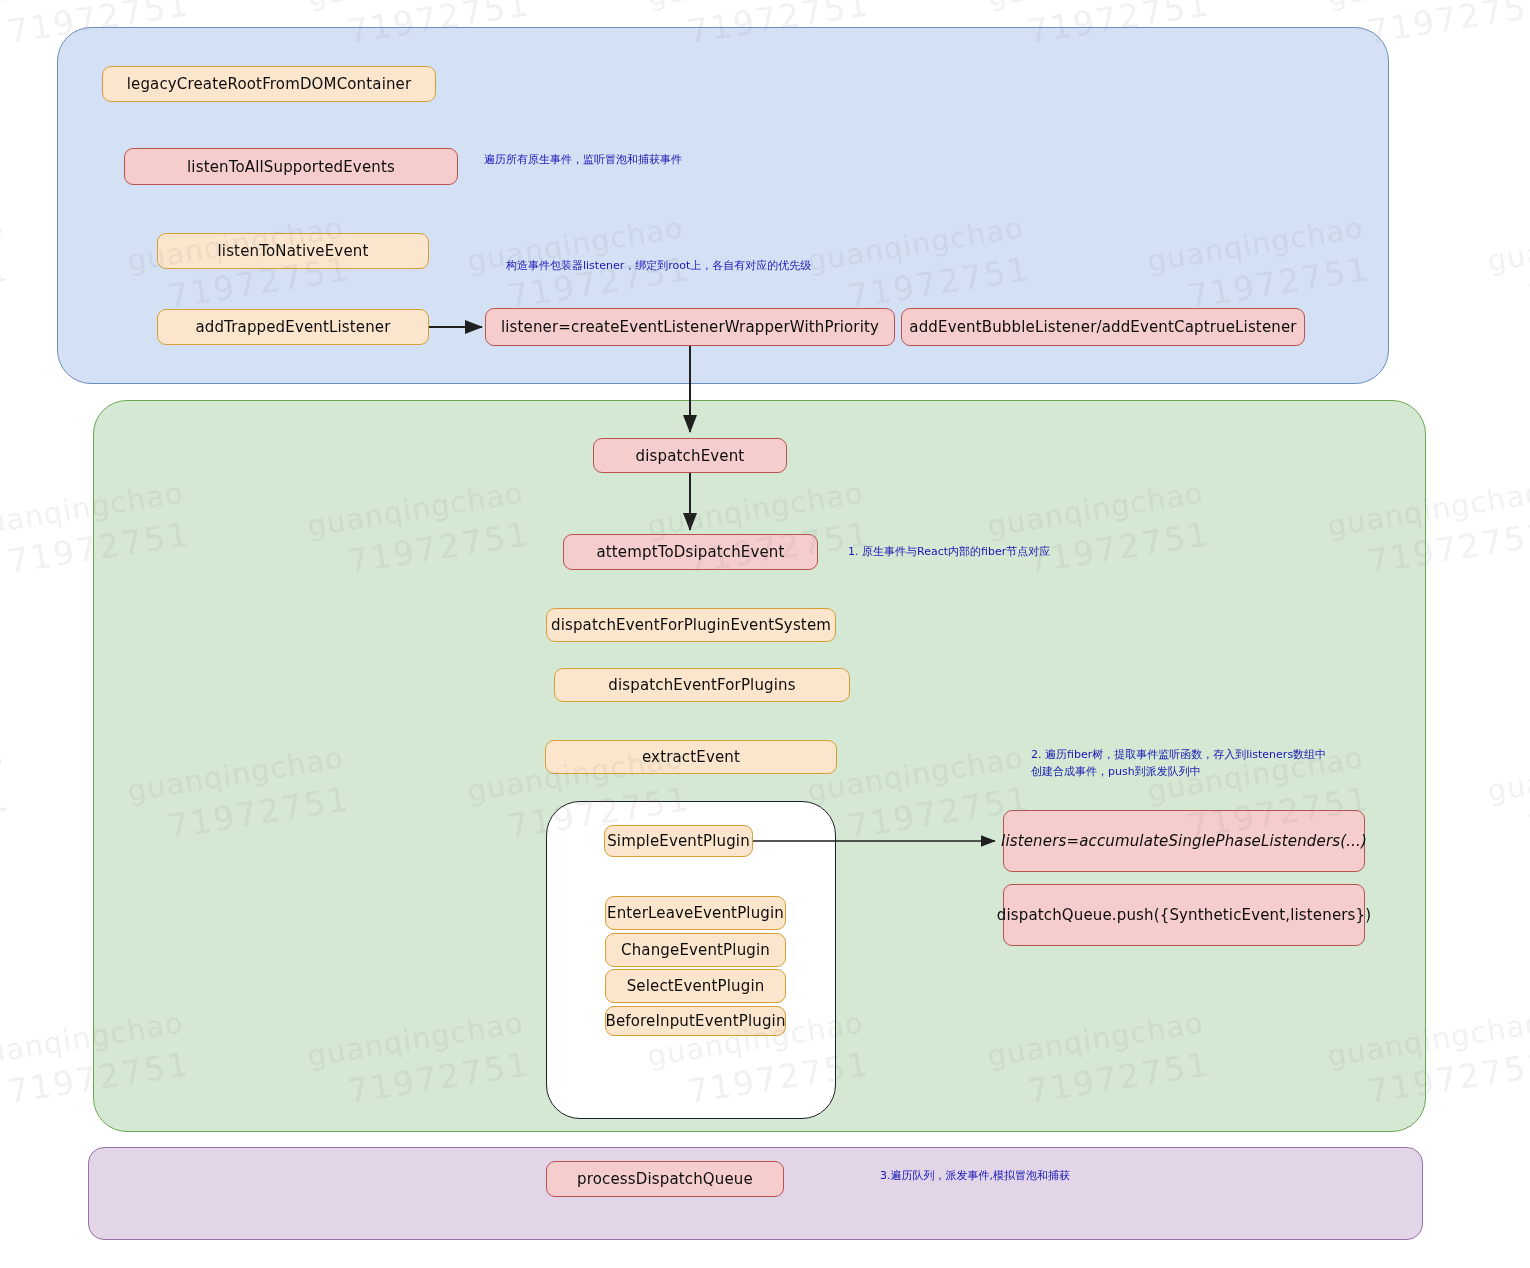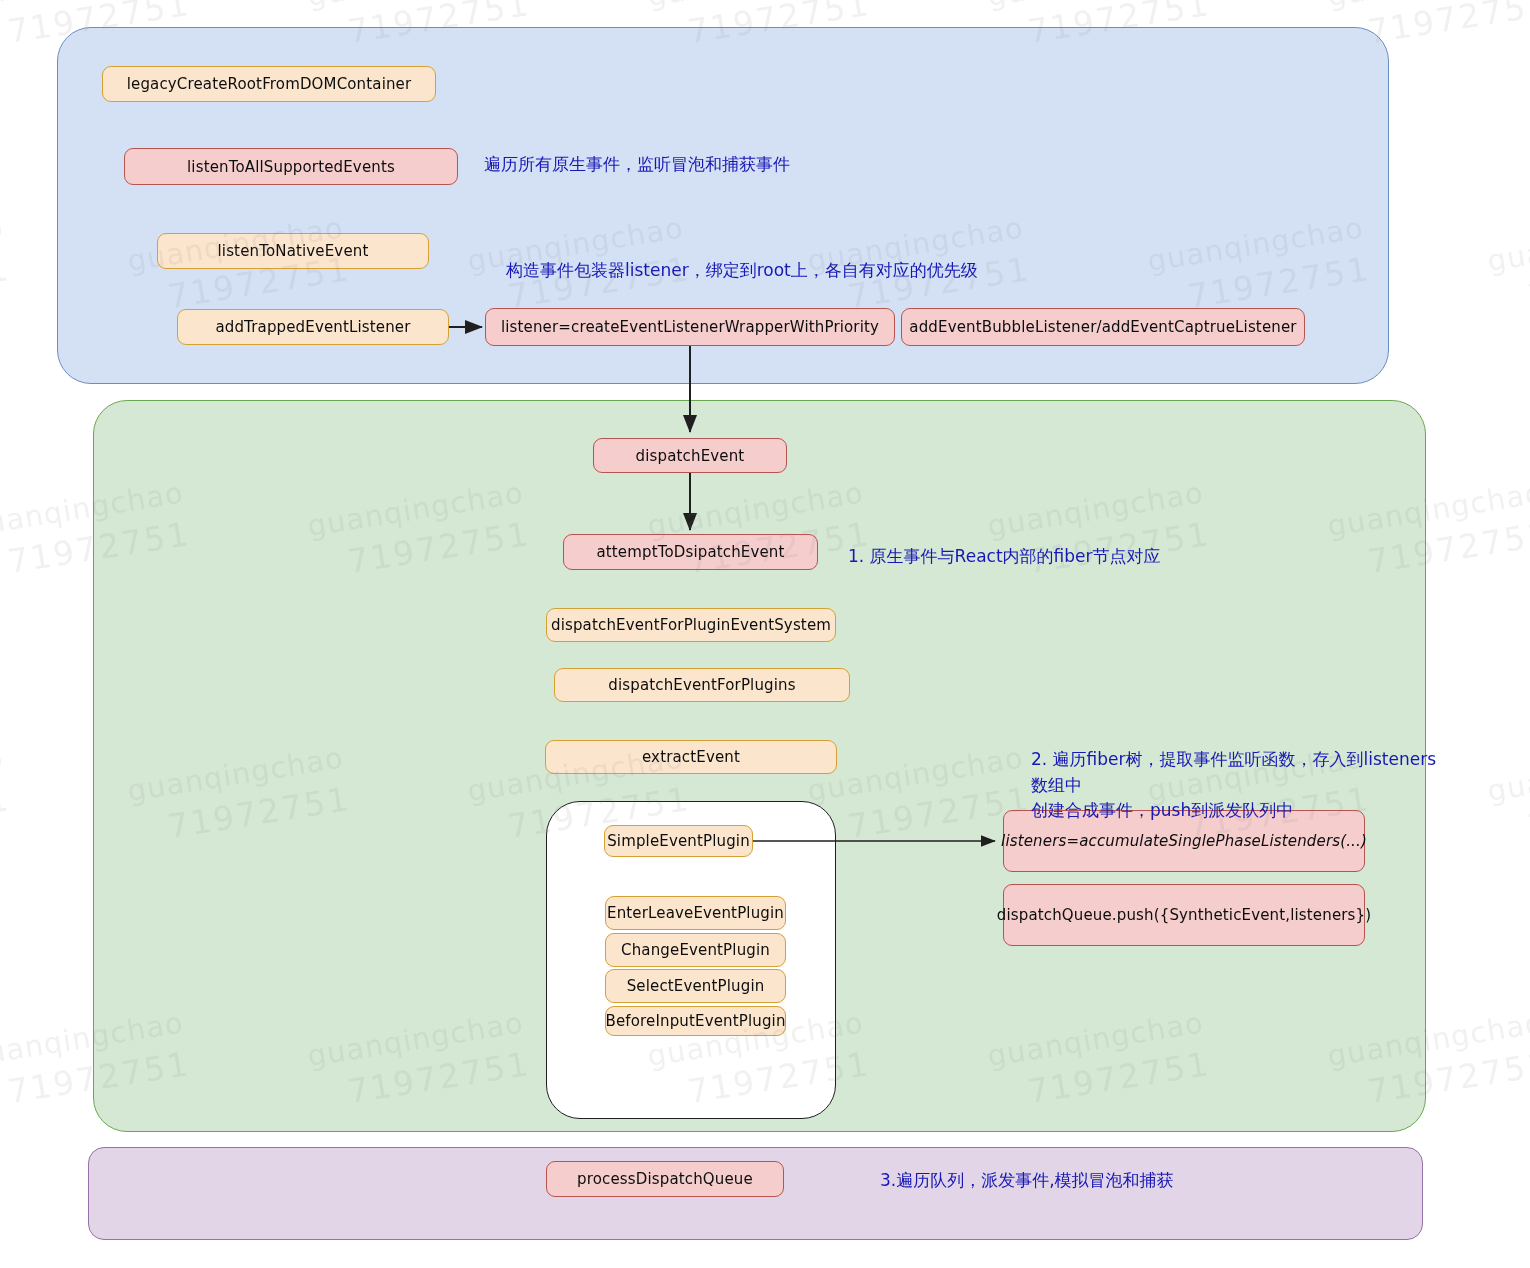--- a/index.html
+++ b/index.html
@@ -89,21 +89,21 @@
   .node-red {
     background: #f5cdcd;
     border: 1.4px solid #b85450;
   }
 
   
   .annot {
     position: absolute;
     color: #1717b5;
     font-family: "DejaVu Sans", "Liberation Sans", sans-serif;
-    font-size: 17px;
+    font-size: 11px;
     line-height: 1.5;
     white-space: pre-line;
     z-index: 25;
   }
 
   
   #connectors {
     position: absolute;
     left: 0; top: 0;
     width: 1530px;
@@ -150,21 +150,21 @@
   </div>
 
   <div class="annot" style="left:484px; top:152px; width:400px;">遍历所有原生事件，监听冒泡和捕获事件</div>
 
   <div class="node node-orange" style="left:157px; top:233px; width:272px; height:36px;">
     <span>listenToNativeEvent</span>
   </div>
 
   <div class="annot" style="left:506px; top:258px; width:520px;">构造事件包装器listener，绑定到root上，各自有对应的优先级</div>
 
-  <div class="node node-orange" style="left:157px; top:309px; width:272px; height:36px;margin-left:20px;">
+  <div class="node node-orange" style="left:157px; top:309px; width:272px; height:36px;">
     <span>addTrappedEventListener</span>
   </div>
 
   <div class="node node-red" style="left:901px; top:308px; width:404px; height:38px;">
     <span>addEventBubbleListener/addEventCaptrueListener</span>
   </div>
 
   <div class="node node-red" style="left:485px; top:308px; width:410px; height:38px;">
     <span>listener=createEventListenerWrapperWithPriority</span>
   </div>

